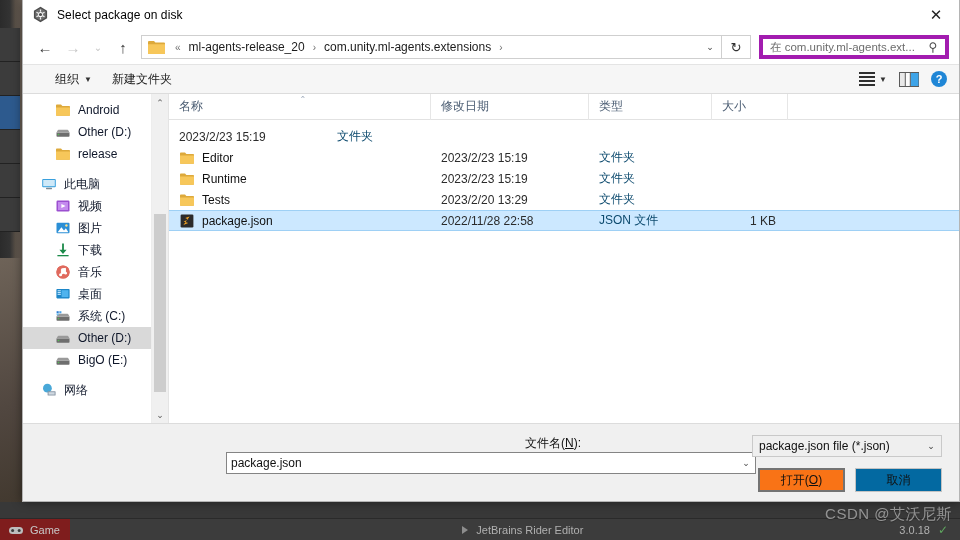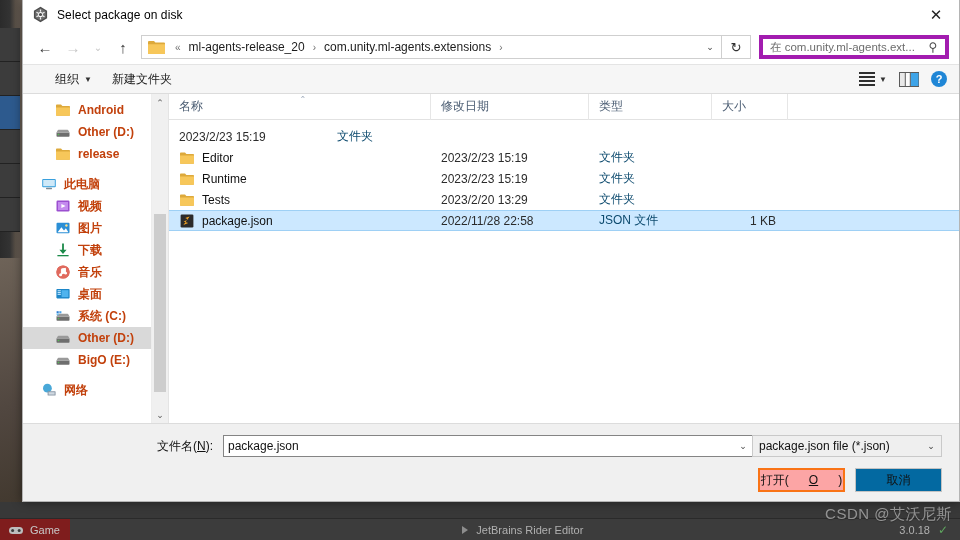--- a/index.html
+++ b/index.html
@@ -134,21 +134,21 @@
 
   
   .navpane {
     width: 146px; min-width: 146px; background: #fff;
     position: relative; overflow: hidden;
     border-right: 1px solid #e4e4e4;
   }
   .nav-list { padding-top: 5px; }
   .nav-item {
     display: flex; align-items: center; height: 22px; padding-left: 18px;
-    font-size: 12px; color: #c2410c; gap: 7px; white-space: nowrap; font-weight: bold;
+    font-size: 12px; color: #0f172a; gap: 7px; white-space: nowrap;
   }
   .nav-item.indent { padding-left: 32px; }
   .nav-item.selected { background: #d9d9d9; }
   .nav-gap { height: 8px; }
   .ico { width: 16px; height: 16px; flex: none; display: block; }
 
   
   .vscroll {
     position: absolute; right: 0; top: 0; bottom: 0; width: 17px;
     background: #f0f0f0; border-left: 1px solid #ededed;
@@ -189,21 +189,21 @@
   .row .c.name { width: 262px; padding-left: 10px; gap: 7px; }
   .row .c.date { width: 158px; padding-left: 10px; color: #2b2b2b; }
   .row .c.type { width: 123px; padding-left: 10px; color: #0c4a6e; }
   .row .c.size { width: 76px; padding-right: 12px; justify-content: flex-end; color: #2b2b2b; }
 
   
   .footer {
     height: 78px; min-height: 78px; background: #f0f0f0;
     border-top: 1px solid #dcdcdc; position: relative;
   }
-  .fname-row { display: flex; align-items: center; padding: 11px 0 0 0; }
+  .fname-row { display: flex; align-items: center; padding: 11px 0 0 0; flex-direction: column; }
   .fname-label {
     width: 200px; text-align: right; padding-right: 10px;
     font-size: 12px; color: #111;
   }
   .fname-label u { text-decoration: underline; }
   .fname-input {
     width: 530px; height: 22px; border: 1px solid #848484; background: #fff;
     display: flex; align-items: center; padding-left: 4px; font-size: 12px; color: #111;
   }
   .fname-input .val { flex: 1; overflow: hidden; white-space: nowrap; }
@@ -216,21 +216,21 @@
     display: flex; align-items: center; font-size: 12px; color: #111;
   }
   .filter-select .val { flex: 1; padding-left: 6px; overflow: hidden; white-space: nowrap; }
   .filter-select .dd { width: 20px; text-align: center; color: #3a3a3a; font-size: 9px; }
   .btn-row { position: absolute; right: 17px; top: 44px; display: flex; gap: 10px; }
   .btn {
     width: 87px; height: 24px; font-size: 12px; color: #111;
     display: flex; align-items: center; justify-content: center;
     background: #0369a1; border: 1px solid #c2c2c2;
   }
-  .btn.primary { background: #fca5a5; border: 2px solid #f97316; gap: 20px; }
+  .btn.primary { background: #f97316; border: 2px solid #737373; }
   .btn u { text-decoration: underline; }
 
   
   #watermark {
     position: absolute; right: 8px; bottom: 16px;
     font-size: 15px; color: rgba(255,255,255,.48);
     letter-spacing: .5px; pointer-events: none; white-space: nowrap;
     text-shadow: 0 1px 1px rgba(0,0,0,.25);
   }
 </style>

